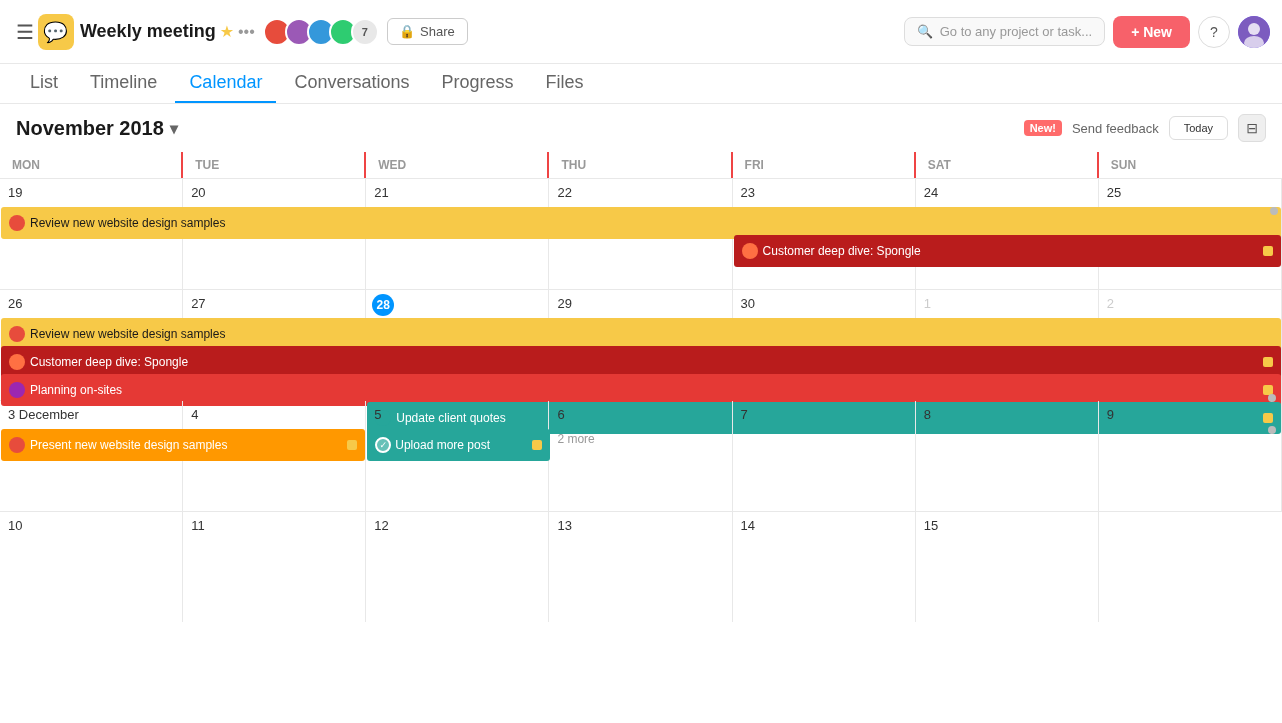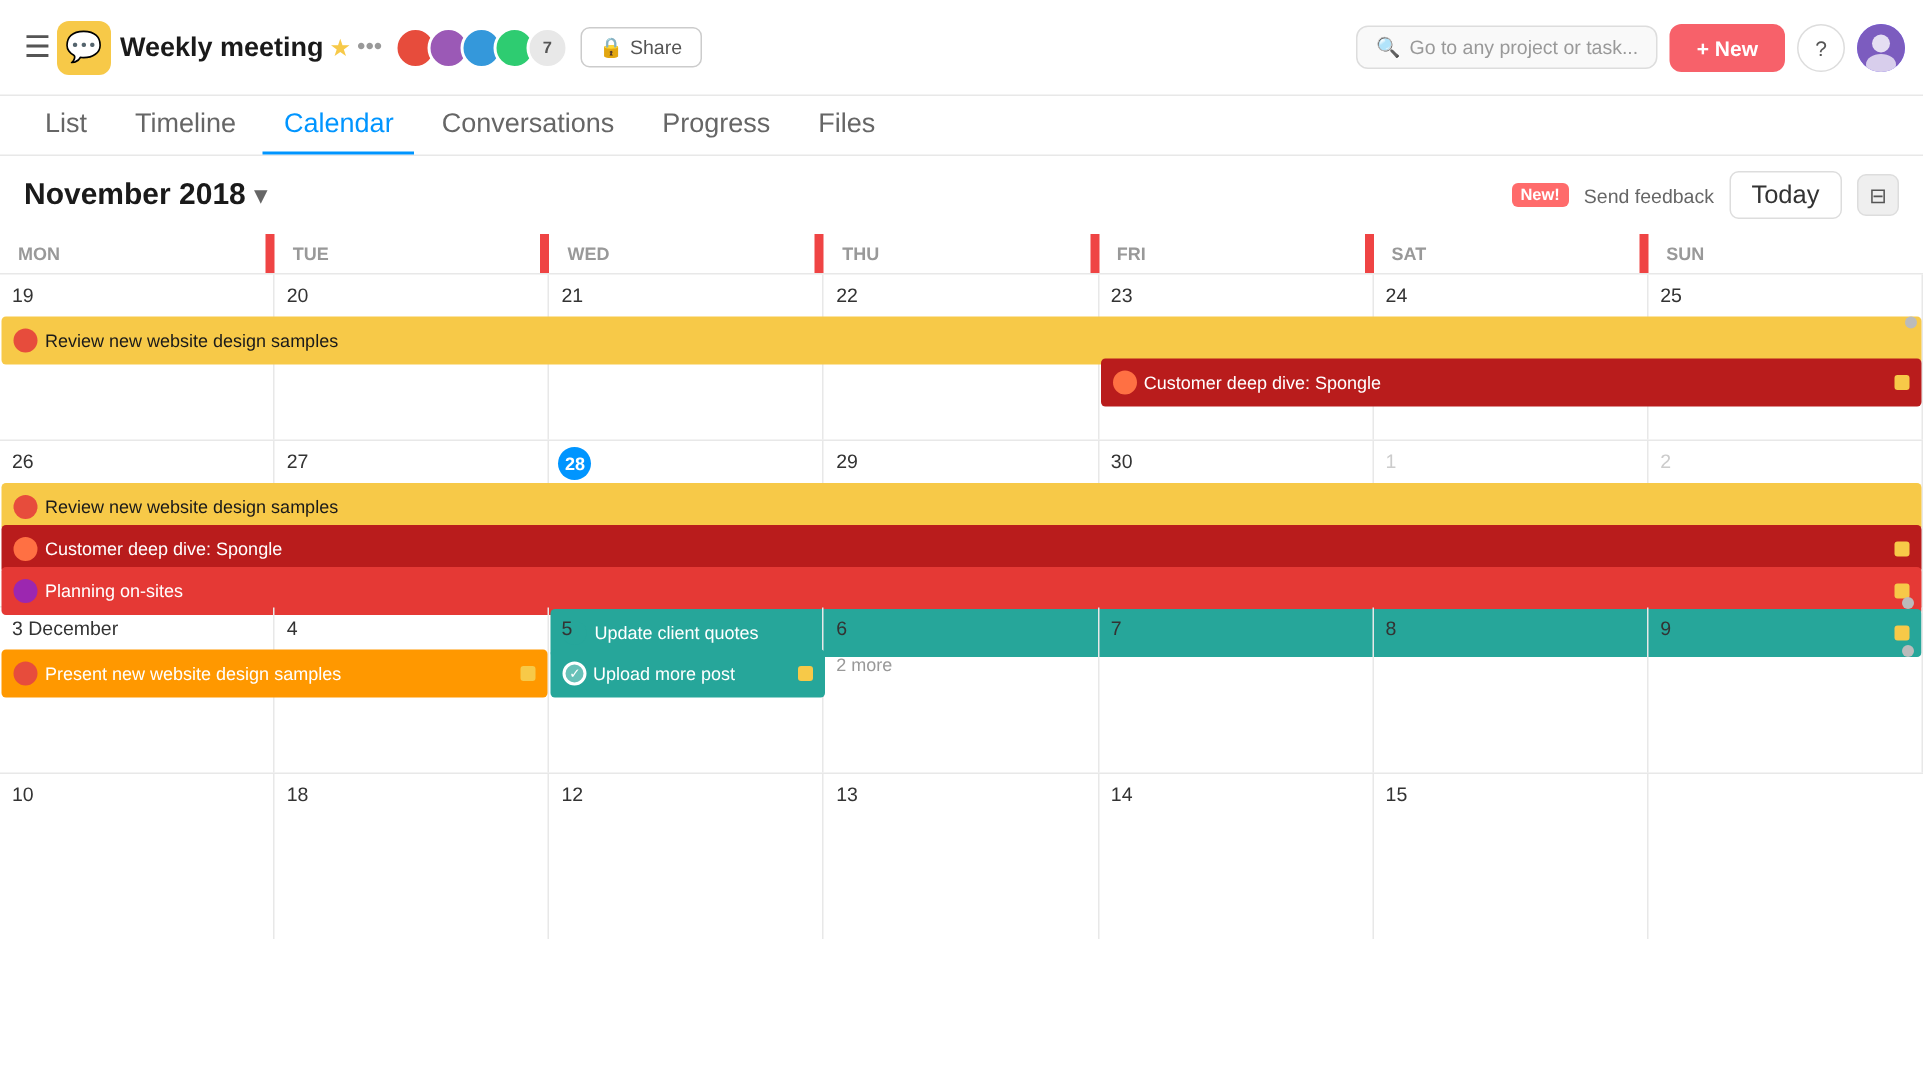--- a/index.html
+++ b/index.html
@@ -25,24 +25,24 @@
 
     
     .nav-tabs { display: flex; align-items: center; height: 40px; border-bottom: 1px solid #e8e8e8; padding: 0 16px; gap: 4px; }
     .nav-tab { padding: 8px 14px; font-size: 18px; color: #666; cursor: pointer; border-bottom: 2px solid transparent; text-decoration: none; }
     .nav-tab.active { color: #0095ff; border-bottom: 2px solid #0095ff; font-weight: 500; }
     .month-title { font-size: 20px; font-weight: 600; color: #1a1a1a; display: flex; align-items: center; gap: 6px; }
     .month-dropdown { color: #666; cursor: pointer; font-size: 16px; }
     .cal-header-right { margin-left: auto; display: flex; align-items: center; gap: 10px; }
     .new-label { background: #ff6b6b; color: #fff; font-size: 11px; font-weight: 700; padding: 2px 6px; border-radius: 4px; }
     .send-feedback { font-size: 13px; color: #666; cursor: pointer; }
-    .today-btn { border: 1px solid #ddd; border-radius: 6px; padding: 5px 14px; font-size: 17px; background: #fff; cursor: pointer; color: #333; font-weight: 500; }
+    .today-btn { border: 1px solid #ddd; border-radius: 6px; padding: 5px 14px; font-size: 11px; background: #fff; cursor: pointer; color: #333; font-weight: 500; }
     .view-toggle { width: 28px; height: 28px; display: flex; align-items: center; justify-content: center; border: 1px solid #ddd; border-radius: 6px; cursor: pointer; color: #555; font-size: 14px; }
     .day-headers { display: grid; grid-template-columns: repeat(7, 1fr); border-bottom: 1px solid #e8e8e8; }
-    .day-header { padding: 6px 12px; font-size: 12px; font-weight: 600; color: #999; text-transform: uppercase; border-right: 6px solid #ef4444; }
+    .day-header { padding: 6px 12px; font-size: 12px; font-weight: 600; color: #999; text-transform: uppercase; border-right: 2px solid #ef4444; }
     .day-header:last-child { border-right: none; }
     .event-bar { display: flex; align-items: center; height: 24px; padding: 16px 8px; margin: 2px 0; font-size: 12px; font-weight: 500; border-radius: 3px; cursor: pointer; overflow: hidden; white-space: nowrap; }
     .event-bar .ev-avatar { width: 18px; height: 18px; border-radius: 50%; margin-right: 5px; flex-shrink: 0; background: #ccc; overflow: hidden; font-size: 10px; display: flex; align-items: center; justify-content: center; }
     .event-bar .ev-icon { width: 18px; height: 18px; border-radius: 50%; margin-right: 5px; flex-shrink: 0; background: rgba(255,255,255,0.3); display: flex; align-items: center; justify-content: center; font-size: 10px; color: #fff; }
     .event-bar.yellow { background: #f7c948; color: #1a1a1a; }
     .event-bar.blue { background: #b91c1c; color: #fff; }
     .event-bar.red { background: #e53935; color: #fff; }
     .event-bar.teal { background: #26a69a; color: #fff; }
     .event-bar.orange { background: #ff9800; color: #fff; }
     .ev-dot-end { margin-left: auto; display: flex; align-items: center; gap: 3px; flex-shrink: 0; }
@@ -276,21 +276,21 @@
         <div style="margin-left:auto; width:10px; height:10px; background:#f7c948; border-radius:2px; flex-shrink:0;"></div>
       </div>
     </div>
   </div>
 
   <div class="week-row" style="min-height: 0px; flex: 1 1 0%; position: relative; height: 105.5px;">
     <div class="week-cell">
         <span class="cell-day-num">10</span>
       </div>
     <div class="week-cell">
-        <span class="cell-day-num">18</span>
+        <span class="cell-day-num">11</span>
       </div>
     <div class="week-cell">
         <span class="cell-day-num">12</span>
       </div>
     <div class="week-cell">
         <span class="cell-day-num">13</span>
       </div>
     <div class="week-cell">
         <span class="cell-day-num">14</span>
       </div>

